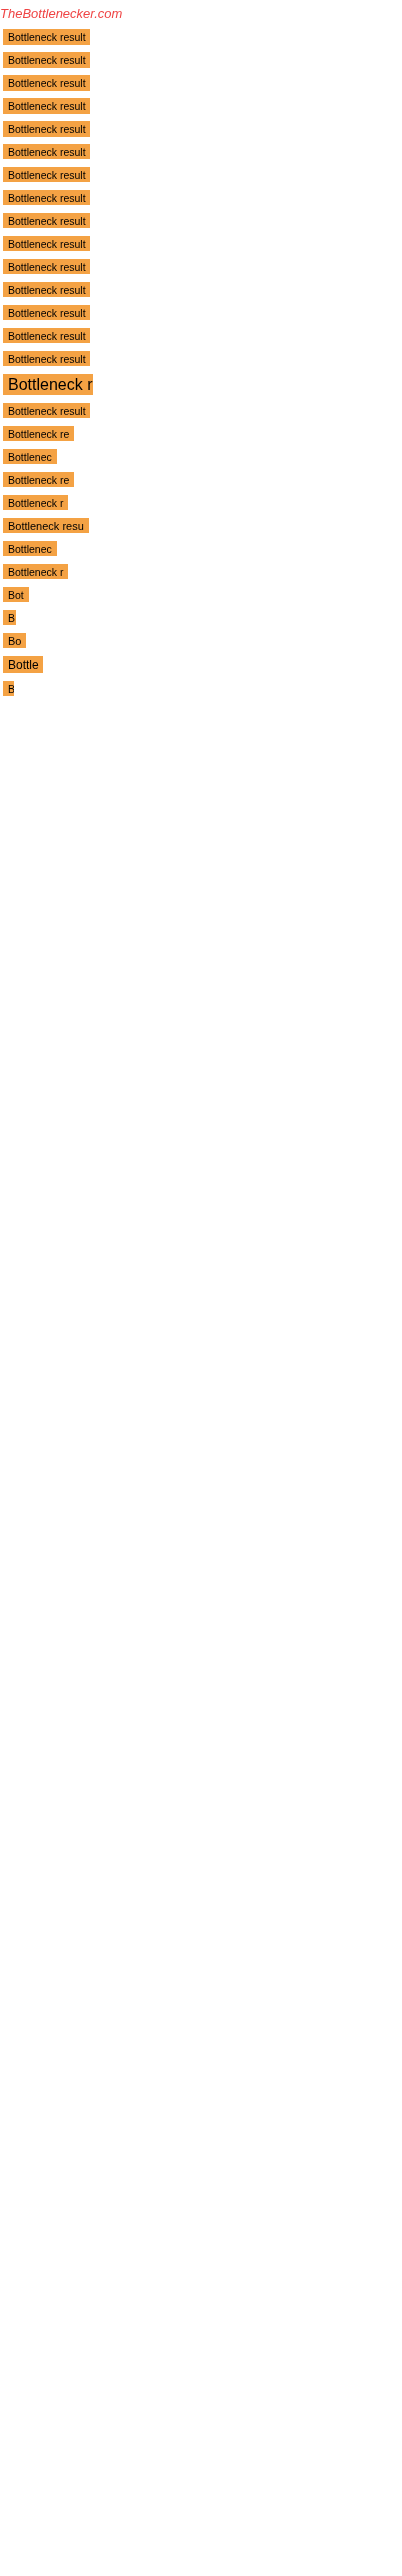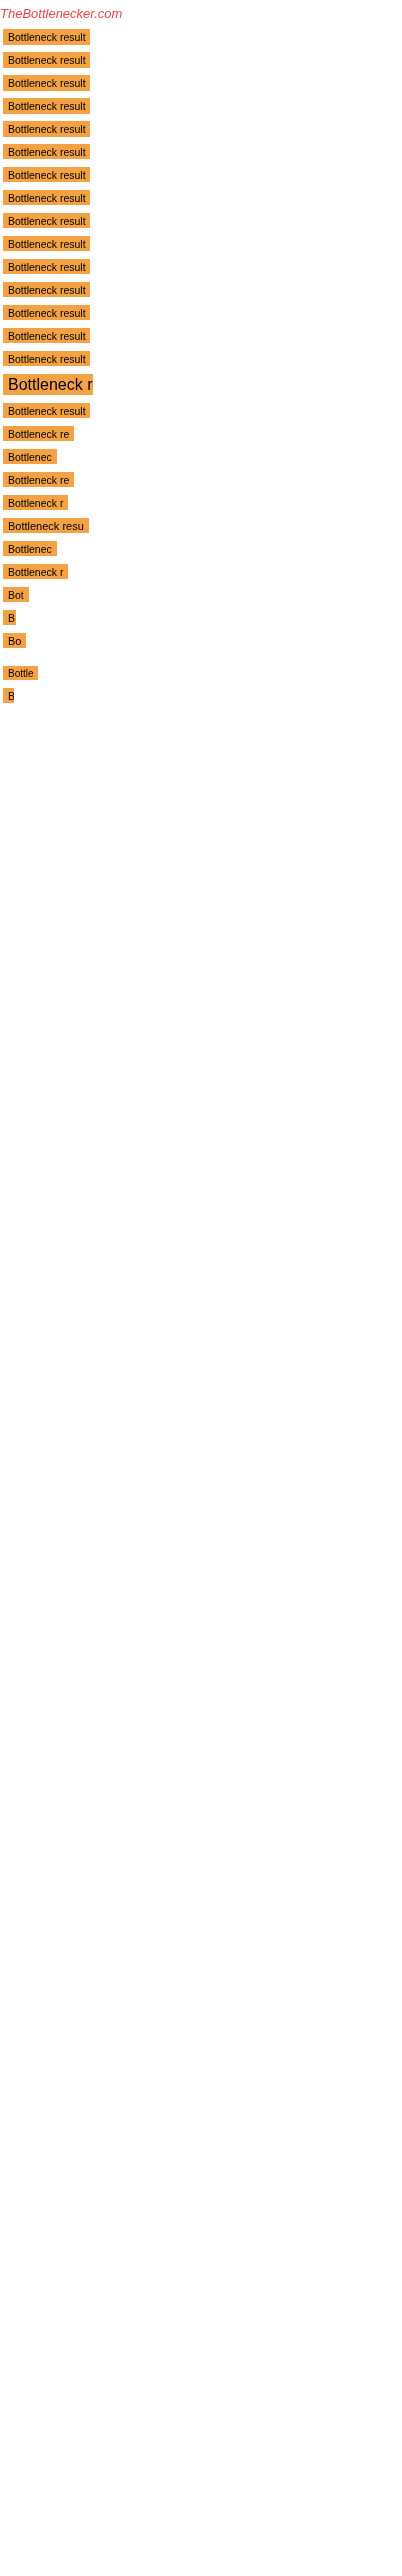--- a/index.html
+++ b/index.html
@@ -68,16 +68,16 @@
     <div class="bottleneck-item"><span class="bottleneck-label" style="max-width: 87px; font-size: 10.5px;">Bottleneck re</span></div>
     <div class="bottleneck-item"><span class="bottleneck-label" style="max-width: 68px; font-size: 10.5px;">Bottlenec</span></div>
     <div class="bottleneck-item"><span class="bottleneck-label" style="max-width: 85px; font-size: 10.5px;">Bottleneck re</span></div>
     <div class="bottleneck-item"><span class="bottleneck-label" style="max-width: 81px; font-size: 10.5px;">Bottleneck r</span></div>
     <div class="bottleneck-item"><span class="bottleneck-label" style="max-width: 90px; font-size: 11px;">Bottleneck resu</span></div>
     <div class="bottleneck-item"><span class="bottleneck-label" style="max-width: 66px; font-size: 10.5px;">Bottlenec</span></div>
     <div class="bottleneck-item"><span class="bottleneck-label" style="max-width: 79px; font-size: 10.5px;">Bottleneck r</span></div>
     <div class="bottleneck-item"><span class="bottleneck-label" style="max-width: 31px; font-size: 10.5px;">Bot</span></div>
     <div class="bottleneck-item"><span class="bottleneck-label" style="max-width: 13px; font-size: 10.5px;">B</span></div>
     <div class="bottleneck-item"><span class="bottleneck-label" style="max-width: 22.5px; font-size: 11px;">Bo</span></div>
-    <div class="bottleneck-item"><span class="bottleneck-label" style="max-width: 42px; font-size: 10px; margin-top: 10px;">Bottle</span></div>
+    <div class="bottleneck-item"><span class="bottleneck-label" style="max-width: 42px; font-size: 12px;">Bottle</span></div>
     <div class="bottleneck-item"><span class="bottleneck-label" style="max-width: 11.3px; font-size: 10.5px;">B</span></div>
   </div>
 
 
 </body></html>

